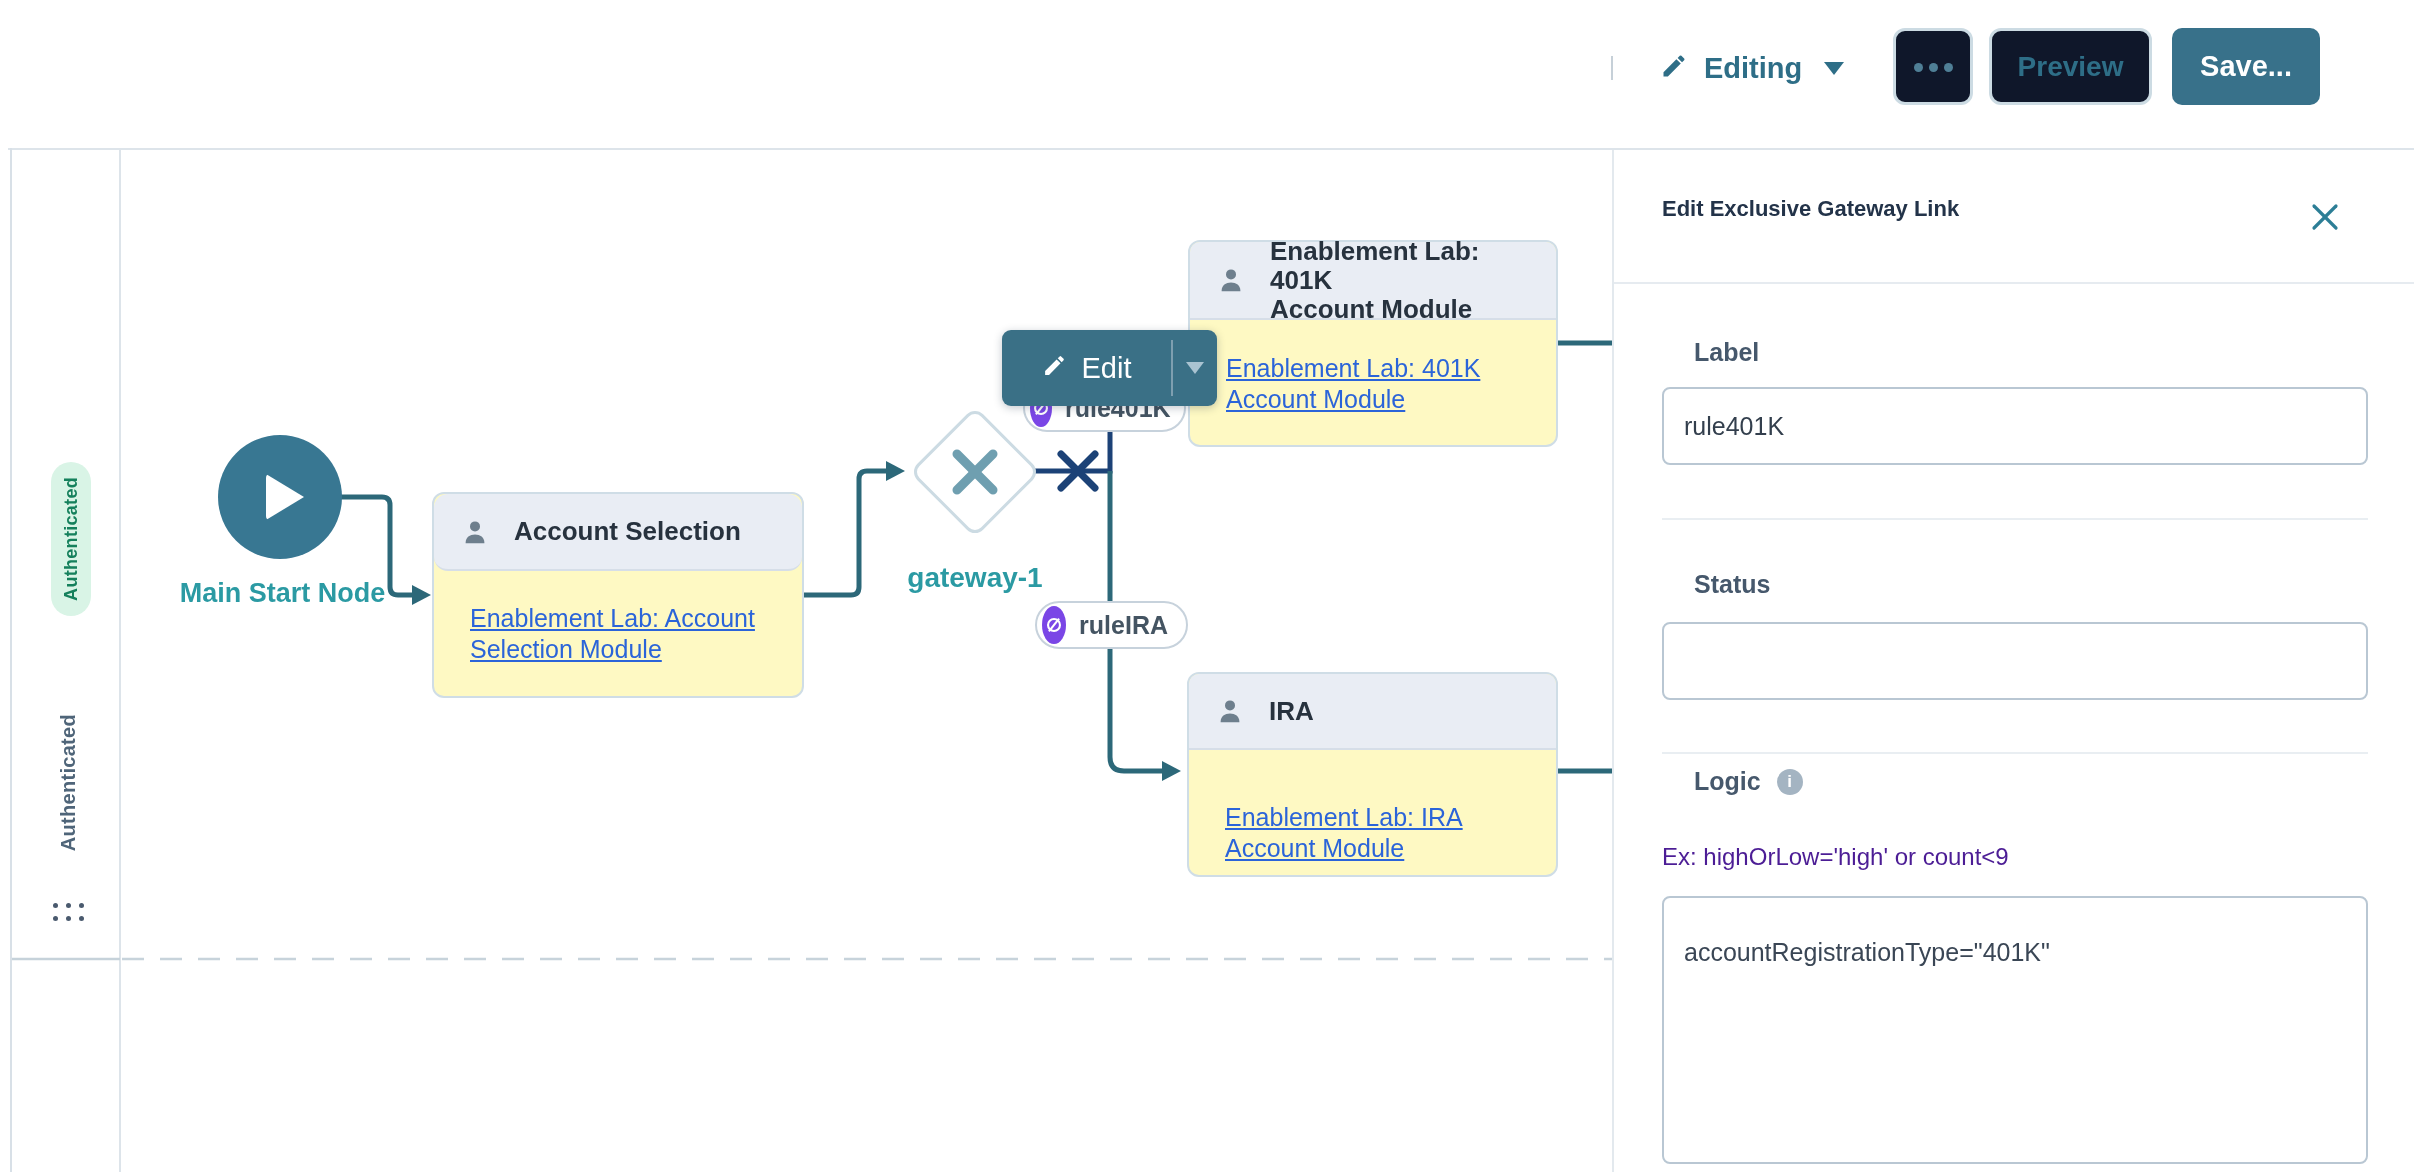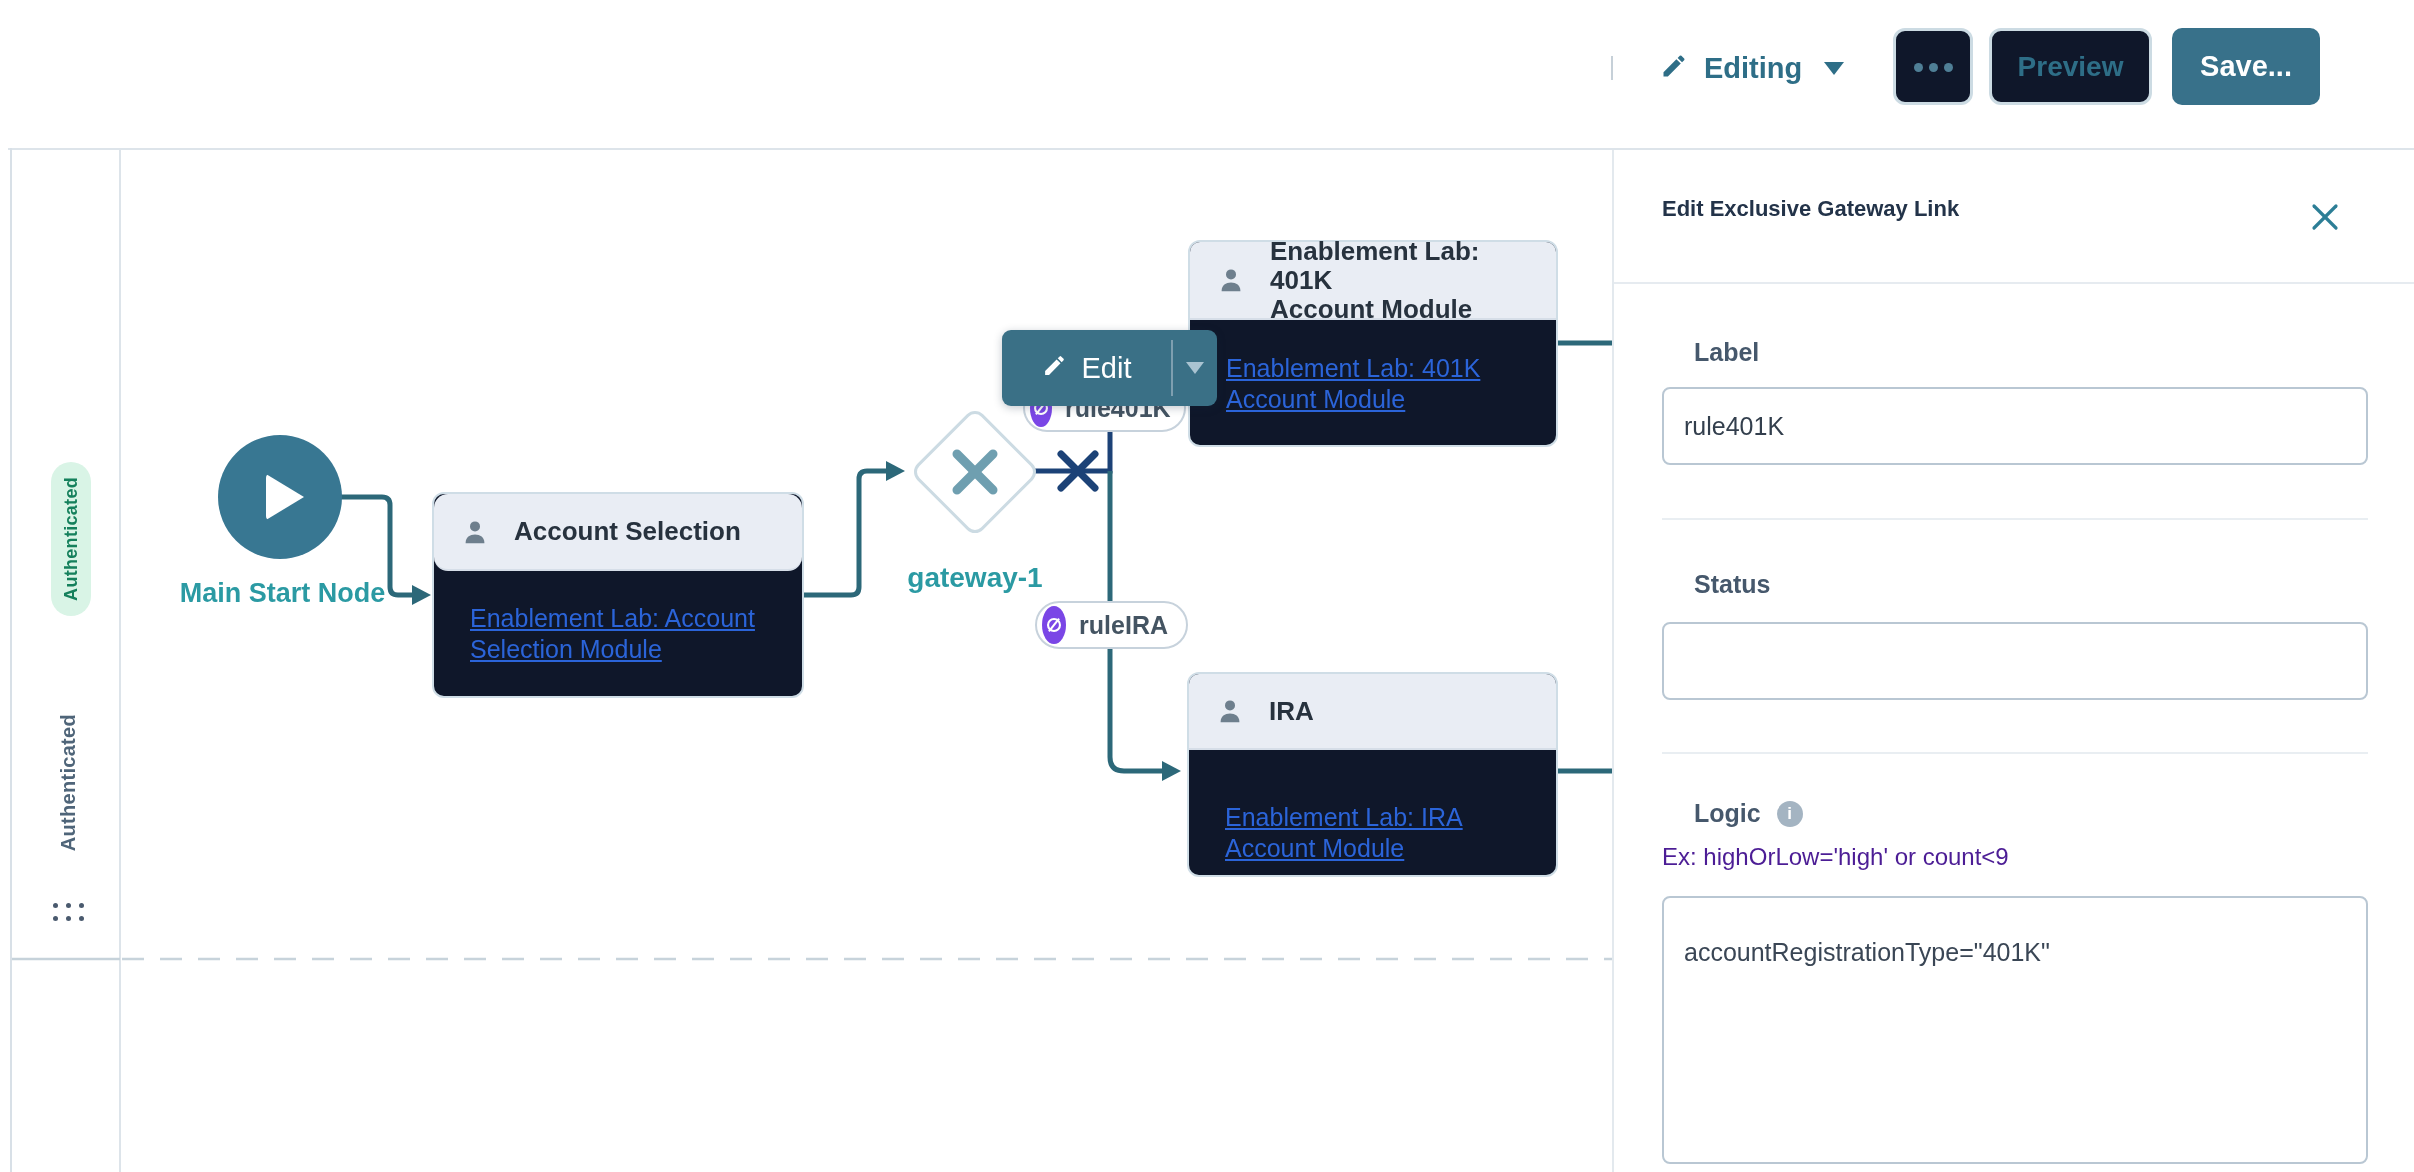--- a/index.html
+++ b/index.html
@@ -36,21 +36,21 @@
 
   
   #connector-svg { left:0; top:0; width:2414px; height:1172px; z-index:1; pointer-events:none; }
 
   .start-node { left:218px; top:435px; width:124px; height:124px; border-radius:50%; background:#387792; z-index:2; cursor:pointer; }
   .start-node .play { position:absolute; left:48px; top:39px; width:0; height:0;
     border-top:23px solid transparent; border-bottom:23px solid transparent; border-left:38px solid #ffffff; border-radius:4px; }
   .start-label { left:160px; top:578px; width:245px; text-align:center; font-size:27px; font-weight:700; color:#2b9aa3; z-index:2; }
   .gateway-label { left:895px; top:562px; width:160px; text-align:center; font-size:28px; font-weight:700; color:#2b9aa3; z-index:2; }
 
-  .node-card { position:absolute; background:#0f172a; border:2px solid #cfdde6; border-radius:12px; z-index:2; cursor:pointer; }
+  .node-card { position:absolute; background:#fef9c3; border:2px solid #cfdde6; border-radius:12px; z-index:2; cursor:pointer; }
   .node-header { background:#e9edf4; border-bottom:2px solid #d6dee8; border-radius:10px 10px 0 0;
     display:flex; align-items:center; padding:0 26px; gap:24px; }
   .node-title { font-size:26px; font-weight:700; color:#27323e; line-height:29px; }
   .node-body { padding:32px 24px 0 36px; }
   .node-link { font-size:25px; line-height:31px; color:#2b64d9; text-decoration:underline; cursor:pointer; }
   .person-icon { width:30px; height:30px; flex:0 0 30px; }
 
   .card-as { left:432px; top:492px; width:372px; height:206px; }
   .card-as .node-header { height:77px;border-radius:14px; }
   .card-401k { left:1188px; top:240px; width:370px; height:207px; }
@@ -267,21 +267,21 @@
     <div class="field-label" style="top:187px;">Label</div>
     <input class="field-input" style="top: 236px;" type="text" value="rule401K">
 
     <div class="panel-hr-inset" style="top:367px;"></div>
 
     <div class="field-label" style="top:419px;">Status</div>
     <input class="field-input" style="top: 471px;" type="text" value="">
 
     <div class="panel-hr-inset" style="top:601px;"></div>
 
-    <div class="logic-row" style="top:648px;">
+    <div class="logic-row" style="top:616px;">
       <span class="field-label" style="position:static;">Logic</span>
       <span class="info-icon">i</span>
     </div>
     <div class="helper-text" style="top:692px;">Ex: highOrLow='high' or count&lt;9</div>
     <textarea class="field-textarea" spellcheck="false" style="">accountRegistrationType="401K"</textarea>
   </div>
 
 </div>
 
 </body></html>

